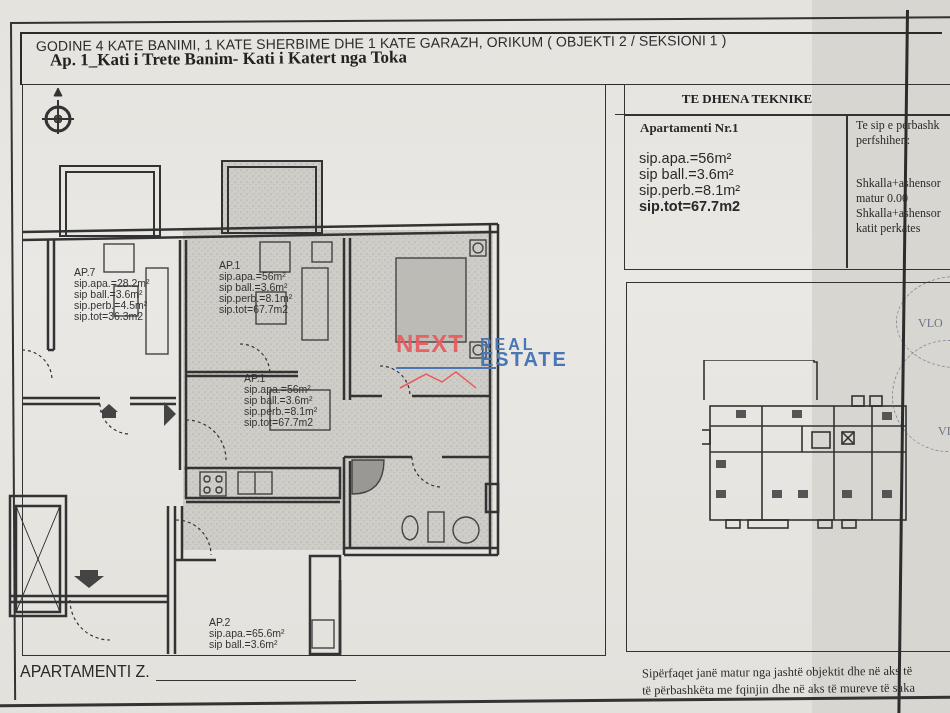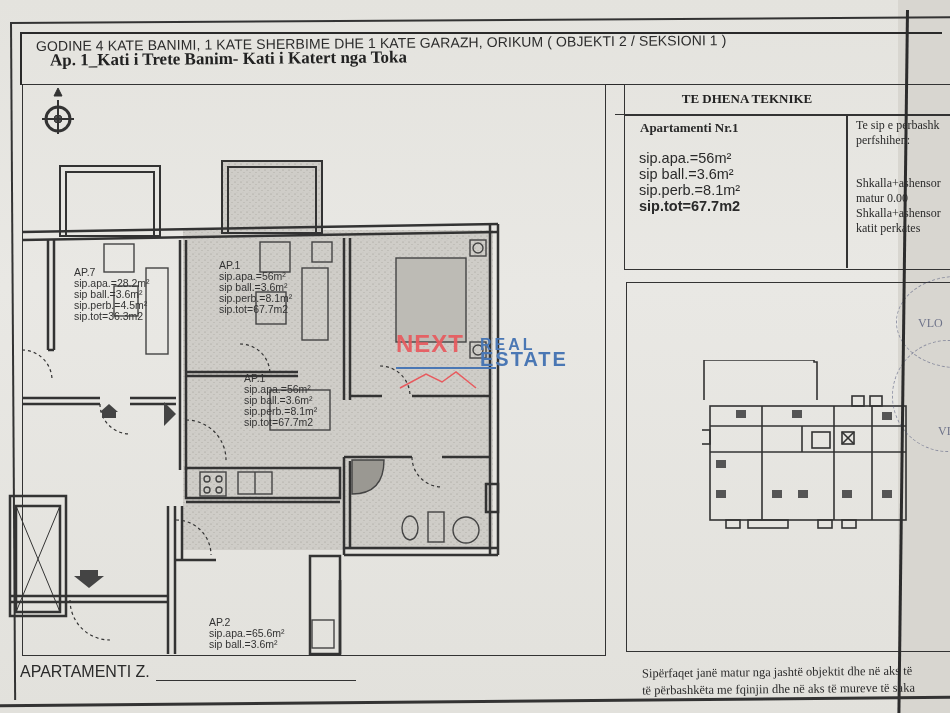--- a/index.html
+++ b/index.html
@@ -1,17 +1,17 @@
 <!DOCTYPE html>
 <html><head>
 <meta charset="utf-8">
 <style>
   html,body{margin:0;padding:0;}
   body{width:950px;height:713px;overflow:hidden;background:#d8d6d0;font-family:"Liberation Sans",sans-serif;color:#2a2a2a;position:relative;}
-  .sheet{position:absolute;left:0;top:0;width:898px;height:713px;background:linear-gradient(180deg,#e4e3de 0%,#e9e8e4 40%,#e2e1dc 100%);}
+  .sheet{position:absolute;left:0;top:0;width:812px;height:713px;background:linear-gradient(180deg,#e4e3de 0%,#e9e8e4 40%,#e2e1dc 100%);}
   .outer-border{position:absolute;left:10px;top:22px;width:960px;height:676px;border-top:2px solid #333;border-left:2px solid #333;transform:rotate(-0.35deg);transform-origin:left top;}
   .header-box{position:absolute;left:20px;top:32px;width:920px;height:50px;border:2px solid #2a2a2a;border-right:none;border-bottom:1.5px solid #2a2a2a;}
   .hdr-line1{position:absolute;left:36px;top:35px;font-size:14px;letter-spacing:0.1px;color:#2c2c2c;transform:rotate(-0.5deg);white-space:nowrap;}
   .hdr-line2{position:absolute;left:50px;top:49px;font-family:"Liberation Serif",serif;font-weight:bold;font-size:17px;color:#222;transform:rotate(-0.5deg);white-space:nowrap;}
   .plan-frame{position:absolute;left:22px;top:84px;width:582px;height:570px;border:1.5px solid #333;}
   .vline{position:absolute;left:906px;top:10px;width:3px;height:703px;background:#2c2c2c;transform:rotate(0.7deg);transform-origin:top;}
   .tech-box{position:absolute;left:624px;top:84px;width:330px;height:184px;border:1.5px solid #333;border-right:none;}
   .tech-title{position:absolute;left:615px;top:84px;width:264px;height:30px;text-align:center;line-height:30px;font-family:"Liberation Serif",serif;font-weight:bold;font-size:13px;color:#222;border-bottom:1.5px solid #333;}
   .tech-divider{position:absolute;left:624px;top:114px;width:330px;height:1.5px;background:#333;}
   .tech-col-divider{position:absolute;left:846px;top:114px;width:1.5px;height:154px;background:#333;}

